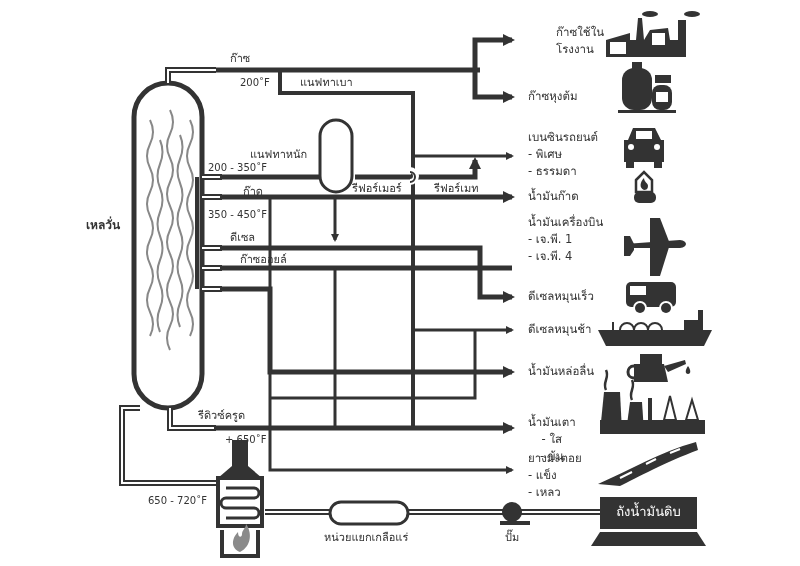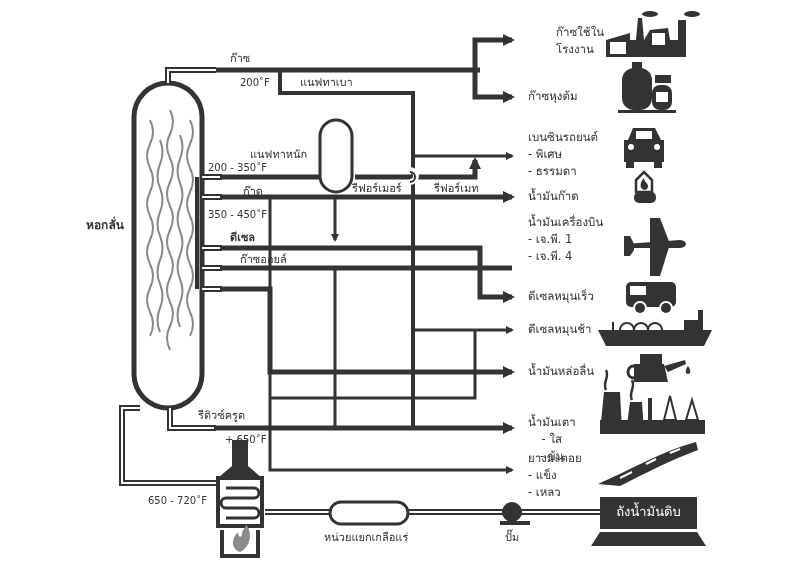--- a/index.html
+++ b/index.html
@@ -187,37 +187,37 @@
     <path d="M632,400 c-4,-8 4,-12 0,-20" fill="none" stroke="#333" stroke-width="2.5"></path>
   </g>
   <g fill="#333">
     <path d="M598,484 C630,470 660,452 696,442 L698,450 C666,462 636,478 620,486 z"></path>
     <path d="M620,478 L632,472" stroke="#fff" stroke-width="2"></path>
     <path d="M646,464 L656,459" stroke="#fff" stroke-width="2"></path>
     <path d="M670,453 L680,449" stroke="#fff" stroke-width="2"></path>
   </g>
 </svg>
 
-<div class="lbl bold" style="left:86px; top:219px;">หอกลั่น</div>
+<div class="lbl bold" style="left:86px; top:219px;">เหลวั่น</div>
 
 <div class="lbl" style="left:230px; top:53px;">ก๊าซ</div>
 <div class="lbl small" style="left:240px; top:78px;">200˚F</div>
 
 <div class="lbl" style="left:300px; top:77px;">แนฟทาเบา</div>
 
 <div class="lbl" style="left:250px; top:149px;text-align:right;">แนฟทาหนัก</div>
 <div class="lbl small" style="left:208px; top:163px;">200 - 350˚F</div>
 
 <div class="lbl" style="left:243px; top:186px;">ก๊าด</div>
 <div class="lbl small" style="left:208px; top:210px;">350 - 450˚F</div>
 
 <div class="lbl" style="left:352px; top:183px;">รีฟอร์เมอร์</div>
 <div class="lbl" style="left:434px; top:183px;">รีฟอร์เมท</div>
 
-<div class="lbl" style="left:230px; top:232px;font-weight:bold;">ดีเซล</div>
+<div class="lbl" style="left:230px; top:232px;">ดีเซล</div>
 <div class="lbl" style="left:240px; top:254px;">ก๊าซออยล์</div>
 
 <div class="lbl" style="left:198px; top:410px;">รีดิวซ์ครูด</div>
 <div class="lbl small" style="left:225px; top:435px;">+ 650˚F</div>
 
 <div class="lbl small" style="left:148px; top:496px;">650 - 720˚F</div>
 <div class="lbl" style="left:324px; top:532px;">หน่วยแยกเกลือแร่</div>
 <div class="lbl" style="left:505px; top:532px;">ปั๊ม</div>
 <div class="tank-label">ถังน้ำมันดิบ</div>
 

